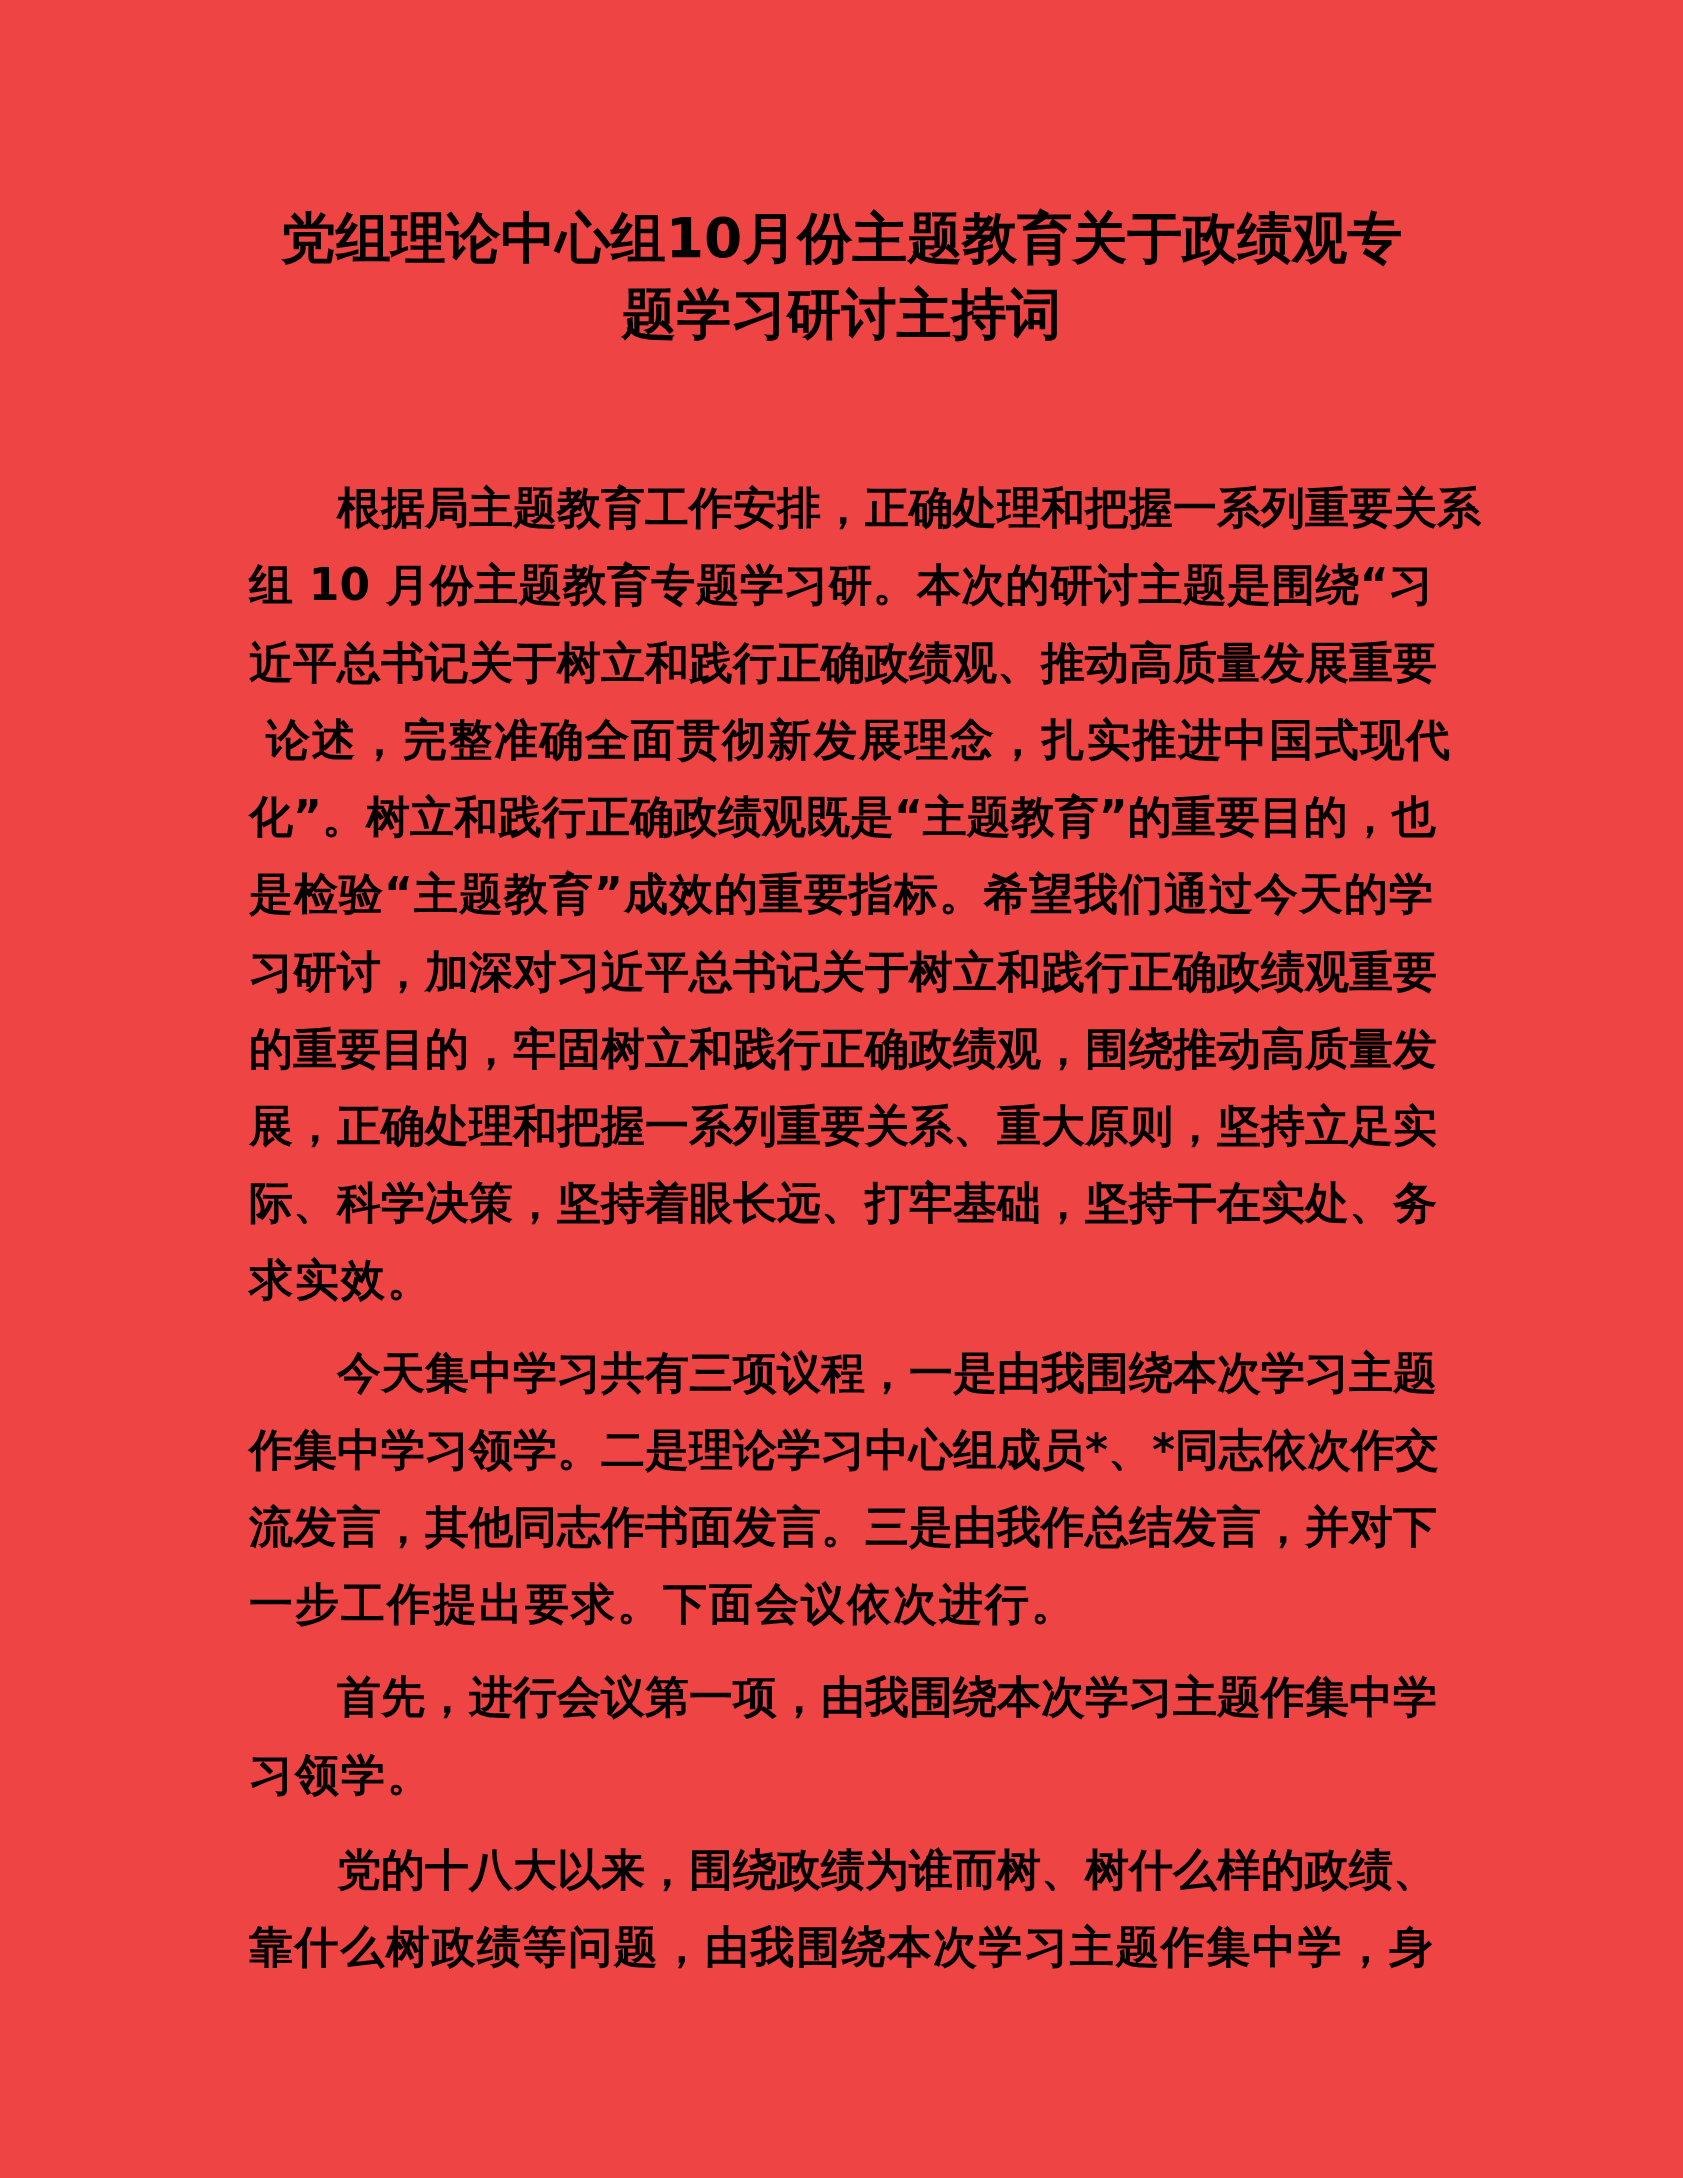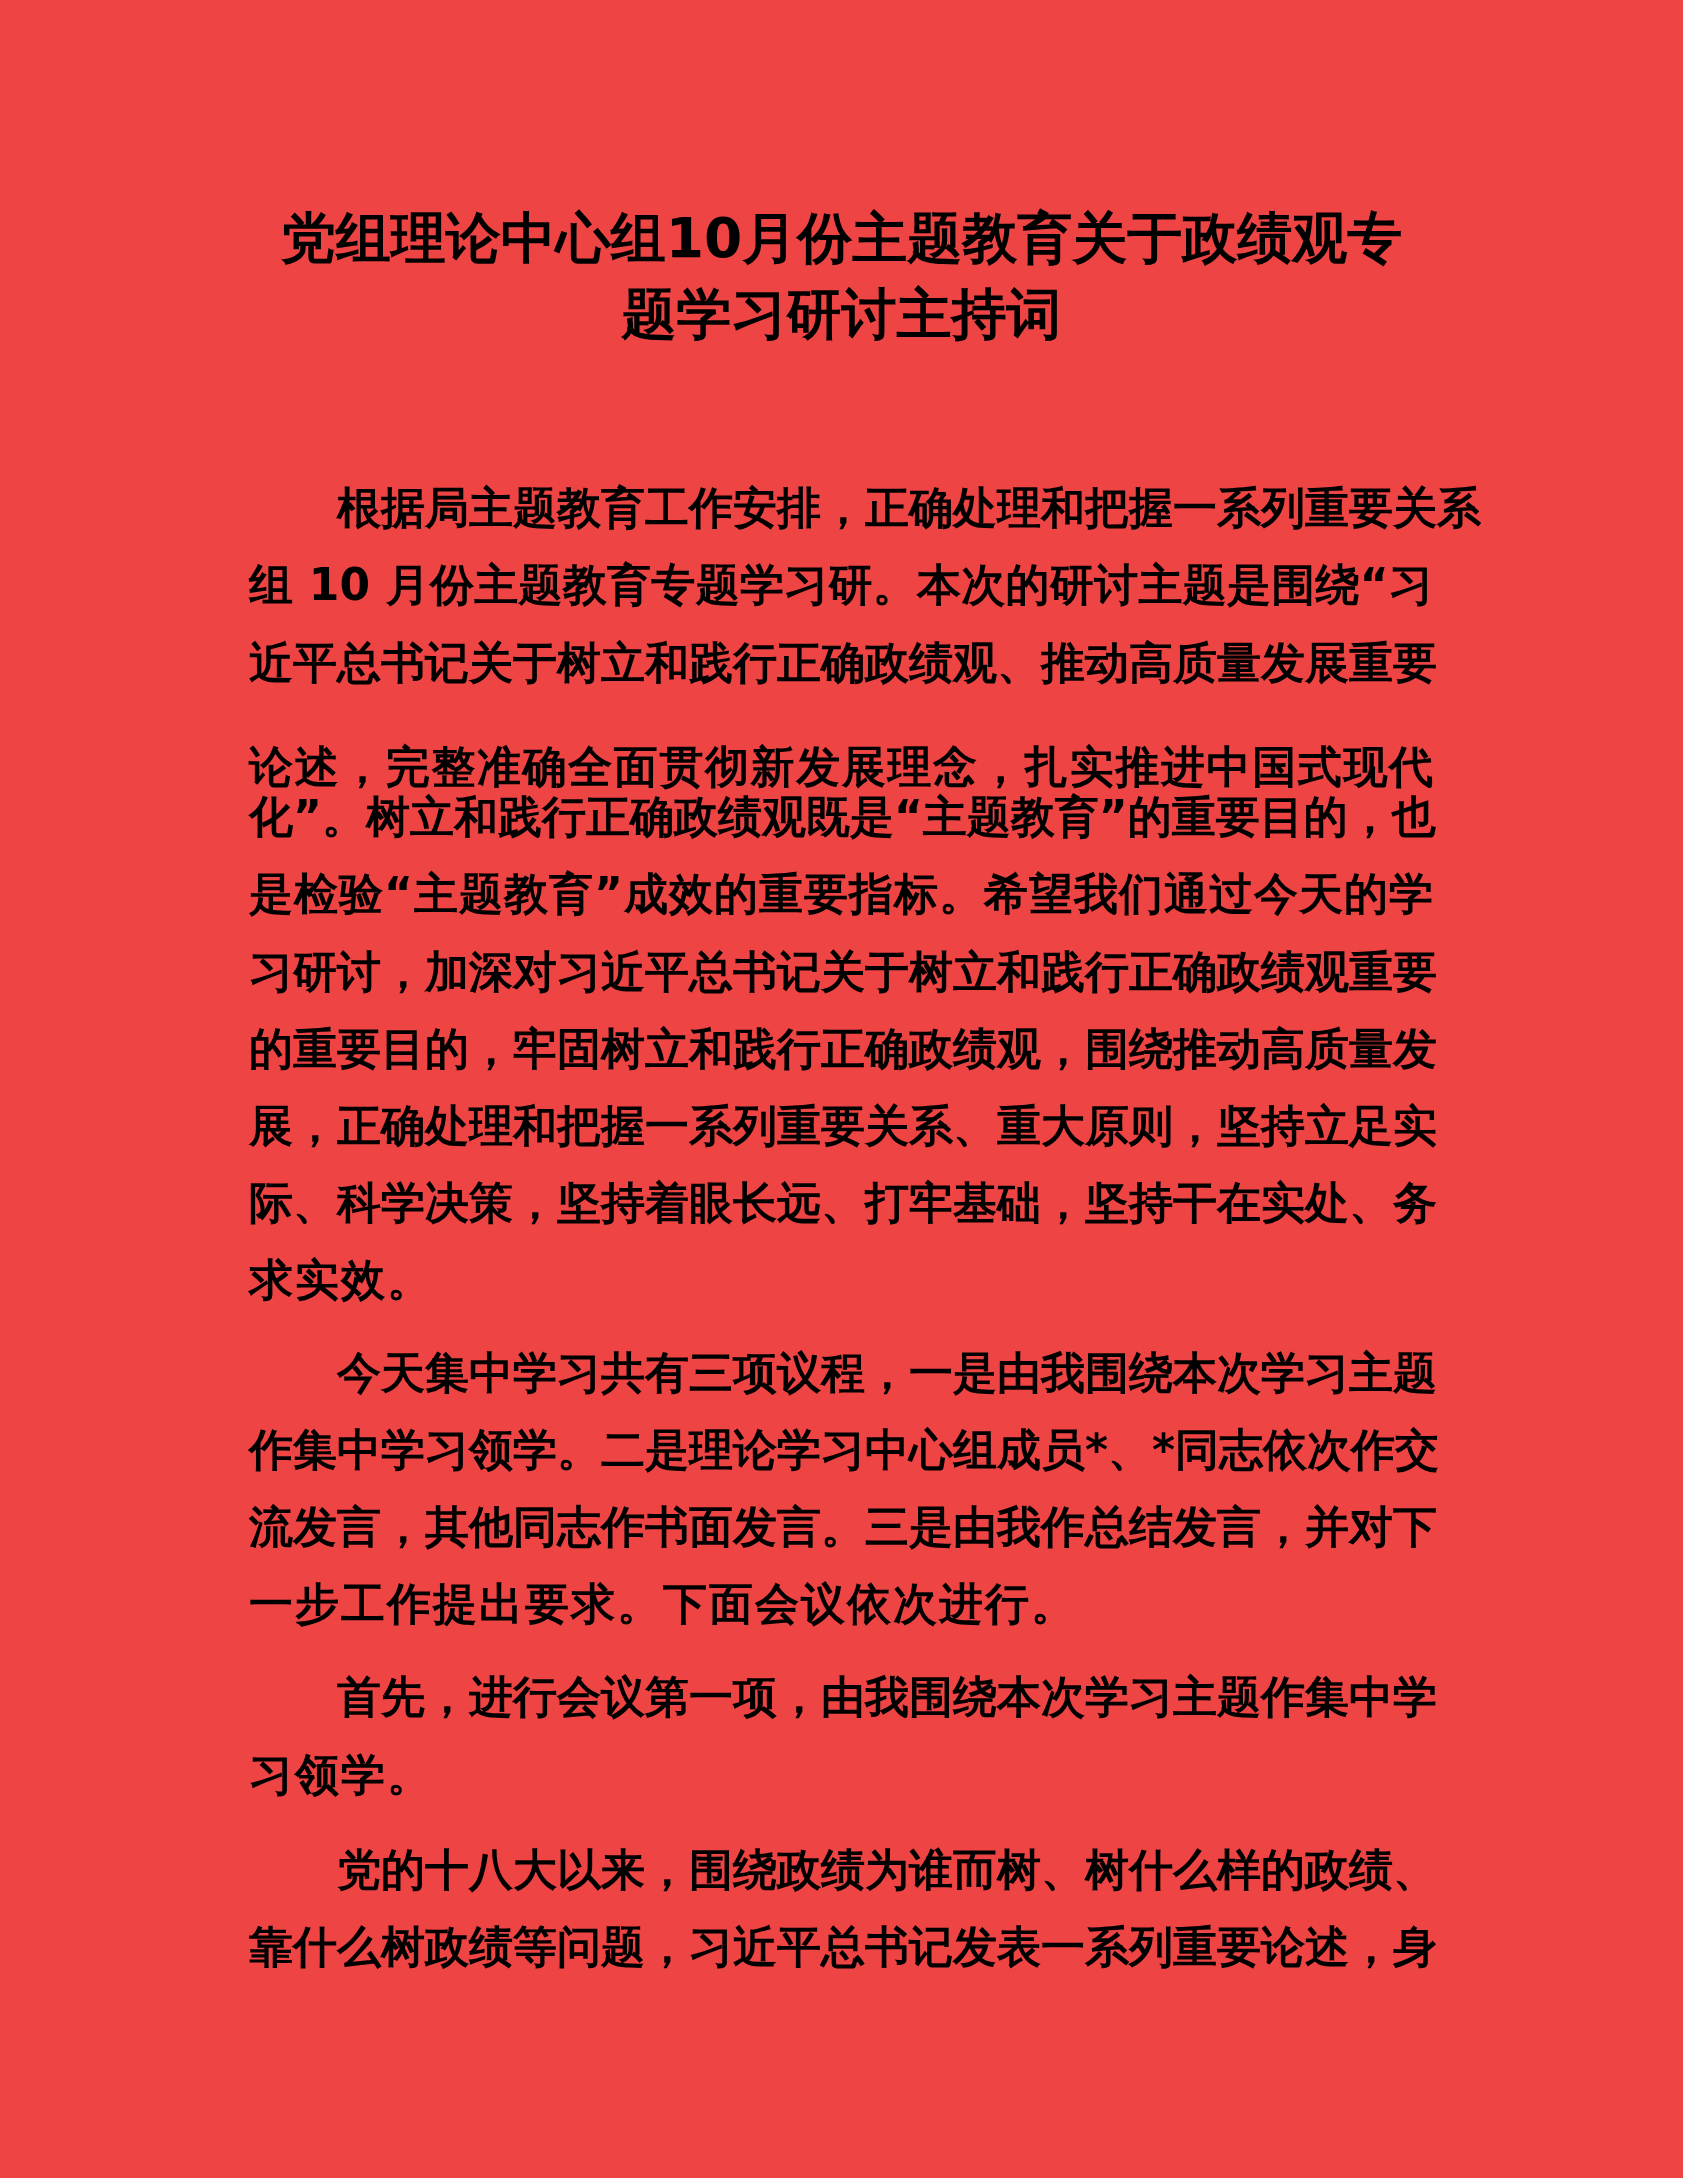--- a/index.html
+++ b/index.html
@@ -20,21 +20,21 @@
 <div class="page">
 
   <div class="title-line" style="top:201px;">党组理论中心组10月份主题教育关于政绩观专</div>
   <div class="title-line" style="top:277px;">题学习研讨主持词</div>
 
 
   <div>
     <div class="line indent full" style="top:469px;">根据局主题教育工作安排，正确处理和把握一系列重要关系</div>
     <div class="line full" style="top:546px;">组 10 月份主题教育专题学习研。本次的研讨主题是围绕“习</div>
     <div class="line full" style="top:624px;">近平总书记关于树立和践行正确政绩观、推动高质量发展重要</div>
-    <div class="line full" style="top:728px;">论述，完整准确全面贯彻新发展理念，扎实推进中国式现代</div>
+    <div class="line full" style="top:701px;margin-left:17px;">论述，完整准确全面贯彻新发展理念，扎实推进中国式现代</div>
     <div class="line full" style="top:778px;">化”。树立和践行正确政绩观既是“主题教育”的重要目的，也</div>
     <div class="line full" style="top:855px;">是检验“主题教育”成效的重要指标。希望我们通过今天的学</div>
     <div class="line full" style="top:933px;">习研讨，加深对习近平总书记关于树立和践行正确政绩观重要</div>
     <div class="line full" style="top:1010px;">的重要目的，牢固树立和践行正确政绩观，围绕推动高质量发</div>
     <div class="line full" style="top:1087px;">展，正确处理和把握一系列重要关系、重大原则，坚持立足实</div>
     <div class="line full" style="top:1164px;">际、科学决策，坚持着眼长远、打牢基础，坚持干在实处、务</div>
     <div class="line last" style="top:1241px;">求实效。</div>
   </div>
 
   <div>
@@ -44,17 +44,17 @@
     <div class="line last" style="top:1565px;">一步工作提出要求。下面会议依次进行。</div>
   </div>
 
   <div>
     <div class="line indent full" style="top:1658px;">首先，进行会议第一项，由我围绕本次学习主题作集中学</div>
     <div class="line last" style="top:1736px;">习领学。</div>
   </div>
 
   <div>
     <div class="line indent full" style="top:1831px;">党的十八大以来，围绕政绩为谁而树、树什么样的政绩、</div>
-    <div class="line full" style="top:1908px;">靠什么树政绩等问题，习近平总书记发表一系列重要论述，身</div>
+    <div class="line full" style="top:1908px;">靠什么树政绩等问题，由我围绕本次学习主题作集中学，身</div>
   </div>
 
 </div>
 
 
 </body></html>

